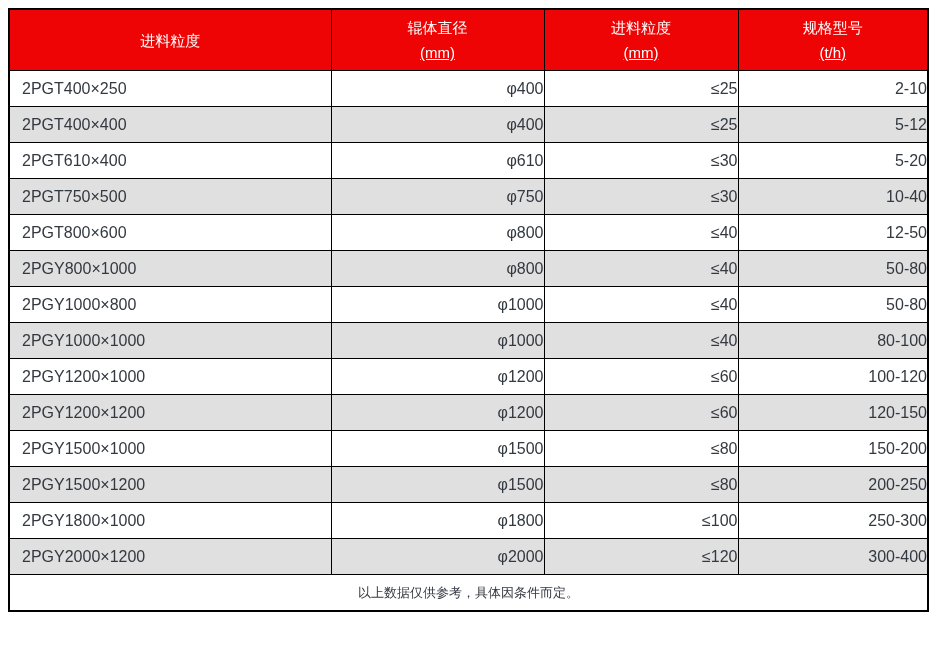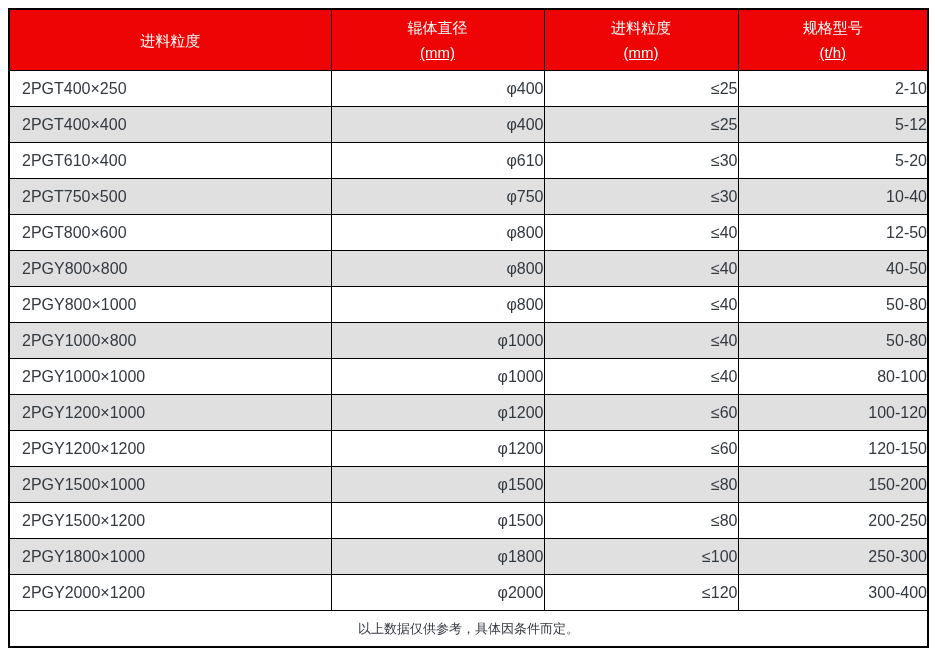--- a/index.html
+++ b/index.html
@@ -123,26 +123,20 @@
         <td>≤30</td>
         <td>10-40</td>
       </tr>
       <tr>
         <td class="model-cell">2PGT800×600</td>
         <td>φ800</td>
         <td>≤40</td>
         <td>12-50</td>
       </tr>
       <tr>
-        <td class="model-cell">2PGY800×800</td>
-        <td>φ800</td>
-        <td>≤40</td>
-        <td>40-50</td>
-      </tr>
-      <tr>
         <td class="model-cell">2PGY800×1000</td>
         <td>φ800</td>
         <td>≤40</td>
         <td>50-80</td>
       </tr>
       <tr>
         <td class="model-cell">2PGY1000×800</td>
         <td>φ1000</td>
         <td>≤40</td>
         <td>50-80</td>

